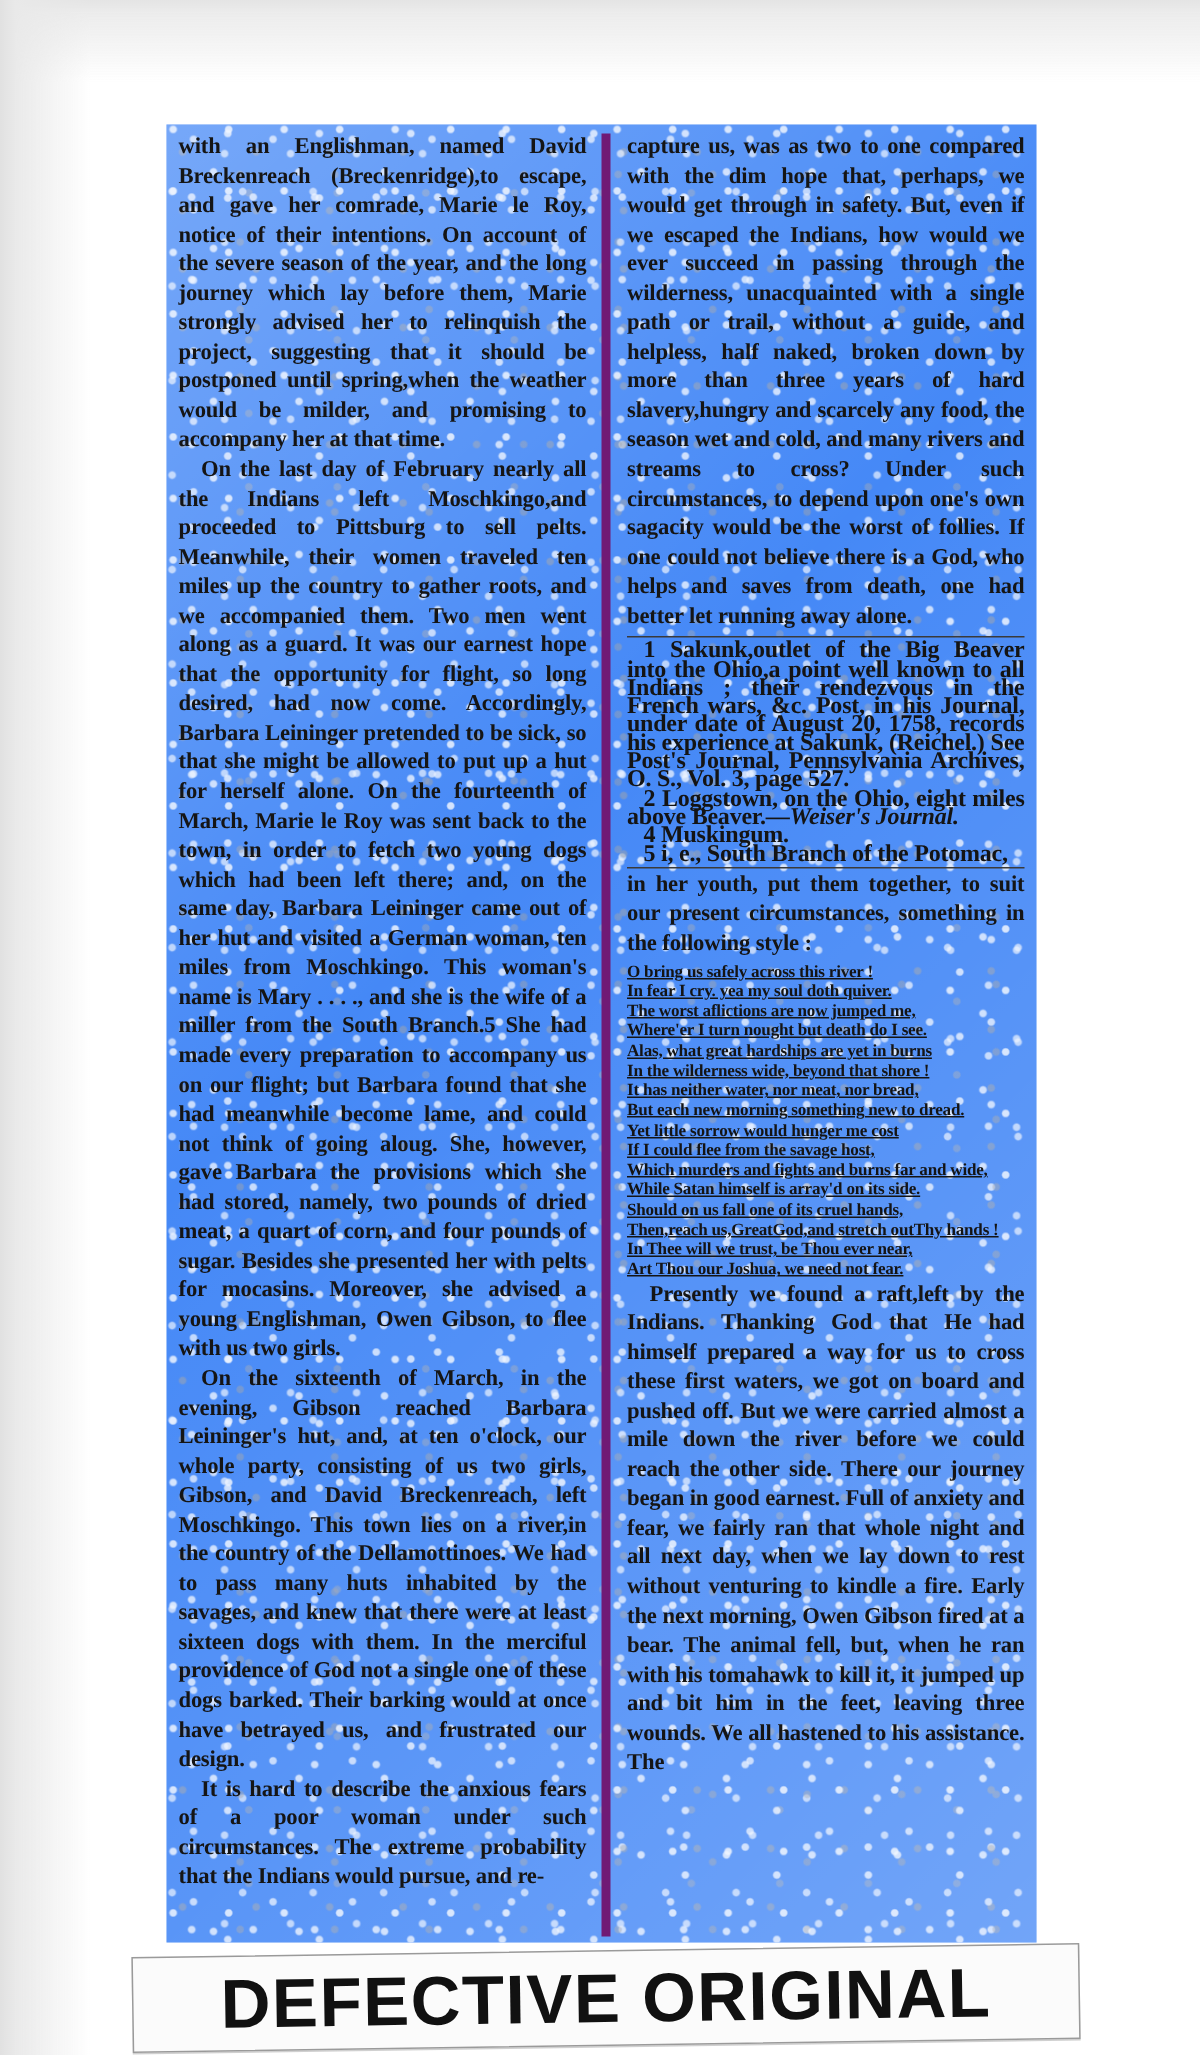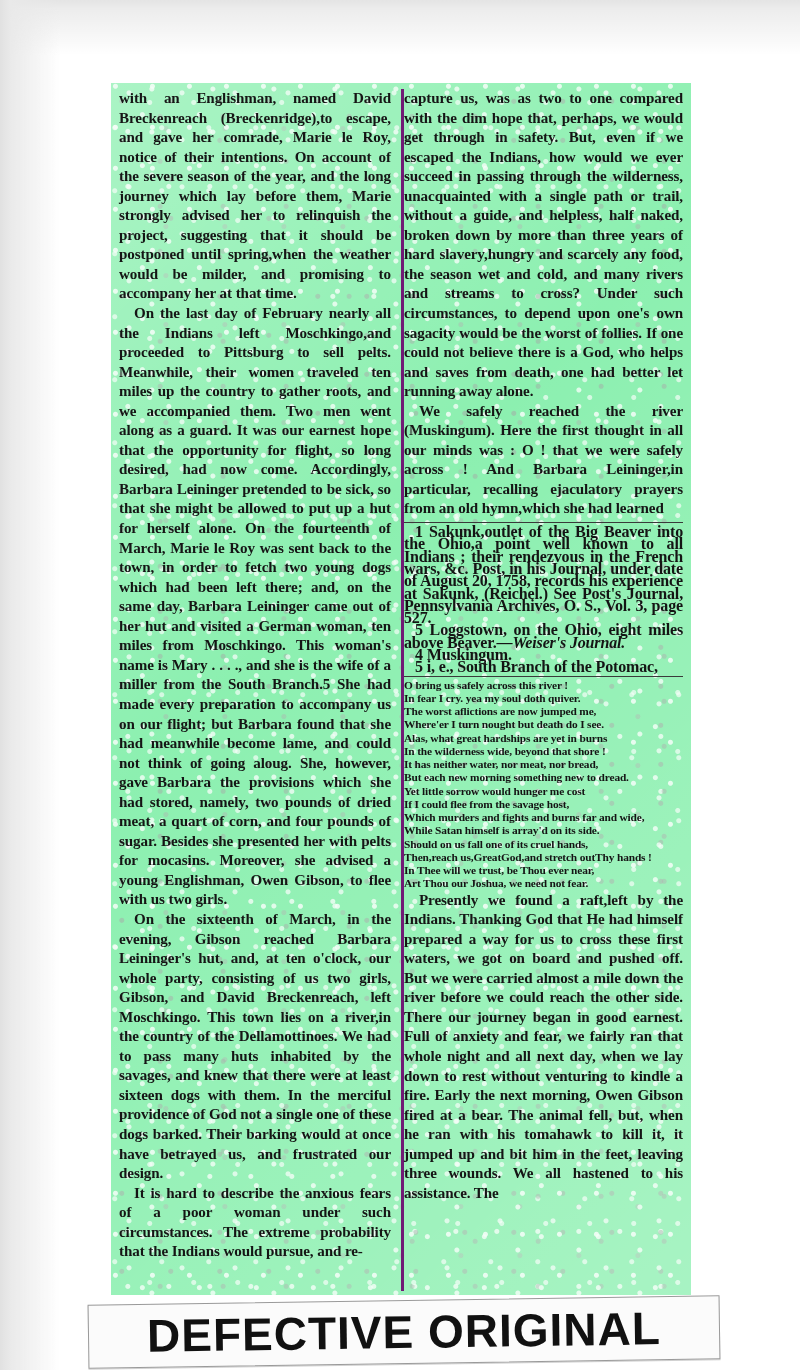--- a/index.html
+++ b/index.html
@@ -36,21 +36,21 @@
     opacity: .55;
   }
 
   
   #clipping {
     position: absolute;
     left: 111px;
     top: 83px;
     width: 580px;
     height: 1212px;
-    background: #86efac;
+    background: #3b82f6;
     box-sizing: border-box;
     padding: 0;
   }
   
   #clipping::before {
     content: "";
     position: absolute;
     inset: 0;
     background-image:
       radial-gradient(circle at 12% 8%,  rgba(255,255,255,.85) 0 2px, rgba(255,255,255,0) 3px),
@@ -84,21 +84,21 @@
     width: 100%;
     height: 100%;
     box-sizing: border-box;
     padding: 6px 8px 4px 8px;
   }
   .col {
     box-sizing: border-box;
     width: 50%;
   }
   .col-left  { padding-right: 10px; }
-  .col-right { border-left: 3px solid #701a75; }
+  .col-right { padding-left: 11px; border-left: 6px solid #701a75; }
 
   
   p.body-par {
     margin: 0;
     text-indent: 15px;
     font-size: 15.1px;
     line-height: 19.55px;
     text-align: justify;
     color: #151515;
     font-weight: 600;
@@ -133,20 +133,21 @@
   
   .hymn { margin: 2px 0 0 0; }
   .hymn .verse-line {
     margin: 0;
     font-size: 11.4px;
     line-height: 13.25px;
     color: #141414;
     font-weight: 700;
     letter-spacing: -0.15px;
     white-space: nowrap;
+    text-decoration: underline;
   }
 
   
   #defective-banner {
     position: absolute;
     left: 88px;
     top: 1300px;
     width: 630px;
     height: 62px;
     background: #fbfbfb;
@@ -181,29 +182,29 @@
       <div class="col col-left">
         <p class="body-par cont">with an Englishman, named David Breckenreach (Breckenridge),to escape, and gave her comrade, Marie le Roy, notice of their intentions.  On account of the severe season of the year, and the long journey which lay before them, Marie strongly advised her to relinquish the project, suggesting that it should be postponed until spring,when the weather would be milder, and promising to accompany her at that time.</p>
         <p class="body-par">On the last day of February nearly all the Indians left Moschkingo,and proceeded to Pittsburg to sell pelts. Meanwhile, their women traveled ten miles up the country to gather roots, and we accompanied them.  Two men went along as a guard.  It was our earnest hope that the opportunity for flight, so long desired, had now come.  Accordingly, Barbara Leininger pretended to be sick, so that she might be allowed to put up a hut for herself alone.  On the fourteenth of March, Marie le Roy was sent back to the town, in order to fetch two young dogs which had been left there; and, on the same day, Barbara Leininger came out of her hut and visited a German woman, ten miles from Moschkingo.  This woman's name is Mary . . . ., and she is the wife of a miller from the South Branch.5  She had made every preparation to accompany us on our flight; but Barbara found that she had meanwhile become lame, and could not think of going aloug.  She, however, gave Barbara the provisions which she had stored, namely, two pounds of dried meat, a quart of corn, and four pounds of sugar.  Besides she presented her with pelts for mocasins. Moreover, she advised a young Englishman, Owen Gibson, to flee with us two girls.</p>
         <p class="body-par">On the sixteenth of March, in the evening, Gibson reached Barbara Leininger's hut, and, at ten o'clock, our whole party, consisting of us two girls, Gibson, and David Breckenreach, left Moschkingo.  This town lies on a river,in the country of the Dellamottinoes. We had to pass many huts inhabited by the savages, and knew that there were at least sixteen dogs with them.  In the merciful providence of God not a single one of these dogs barked.  Their barking would at once have betrayed us, and frustrated our design.</p>
         <p class="body-par">It is hard to describe the anxious fears of a poor woman under such circumstances.  The extreme probability that the Indians would pursue, and re-</p>
       </div>
 
       <div class="col col-right">
 
         <p class="body-par cont">capture us, was as two to one compared with the dim hope that, perhaps, we would get through in safety.  But, even if we escaped the Indians, how would we ever succeed in passing through the wilderness, unacquainted with a single path or trail, without a guide, and helpless, half naked, broken down by more than three years of hard slavery,hungry and scarcely any food, the season wet and cold, and many rivers and streams to cross?  Under such circumstances, to depend upon one's own sagacity would be the worst of follies.  If one could not believe there is a God, who helps and saves from death, one had better let running away alone.</p>
-        <p class="body-par">We safely reached the river (Muskingum).  Here the first thought in all our minds was : O ! that we were safely across !  And Barbara Leininger,in particular, recalling ejaculatory prayers from an old hymn,which she had learned</p>
 
         <div class="footnotes footnotes-end">
           <p class="footnote">1 Sakunk,outlet of the Big Beaver into the Ohio,a point well known to all Indians ; their rendezvous in the French wars, &amp;c.  Post, in his Journal, under date of August 20, 1758, records his experience at Sakunk, (Reichel.)  See Post's Journal, Pennsylvania Archives, O. S., Vol. 3, page 527.</p>
-          <p class="footnote"><span>5 Loggstown, on the Ohio, eight miles above Beaver.—</span><span class="ital">Weiser's Journal.</span></p>
+          <p class="footnote"><span>2 Loggstown, on the Ohio, eight miles above Beaver.—</span><span class="ital">Weiser's Journal.</span></p>
           <p class="footnote">4 Muskingum.</p>
           <p class="footnote">5 i, e., South Branch of the Potomac,</p>
         </div>
 
+        <p class="body-par cont">in her youth, put them together, to suit our present circumstances, something in the following style :</p>
 
         <div class="hymn">
           <div class="verse-line">O bring us safely across this river !</div>
           <div class="verse-line">In fear I cry. yea my soul doth quiver.</div>
           <div class="verse-line">The worst aflictions are now jumped me,</div>
           <div class="verse-line">Where'er I turn nought but death do I see.</div>
           <div class="verse-line">Alas, what great hardships are yet in burns</div>
           <div class="verse-line">In the wilderness wide, beyond that shore !</div>
           <div class="verse-line">It has neither water, nor meat, nor bread,</div>
           <div class="verse-line">But each new morning something new to dread.</div>

